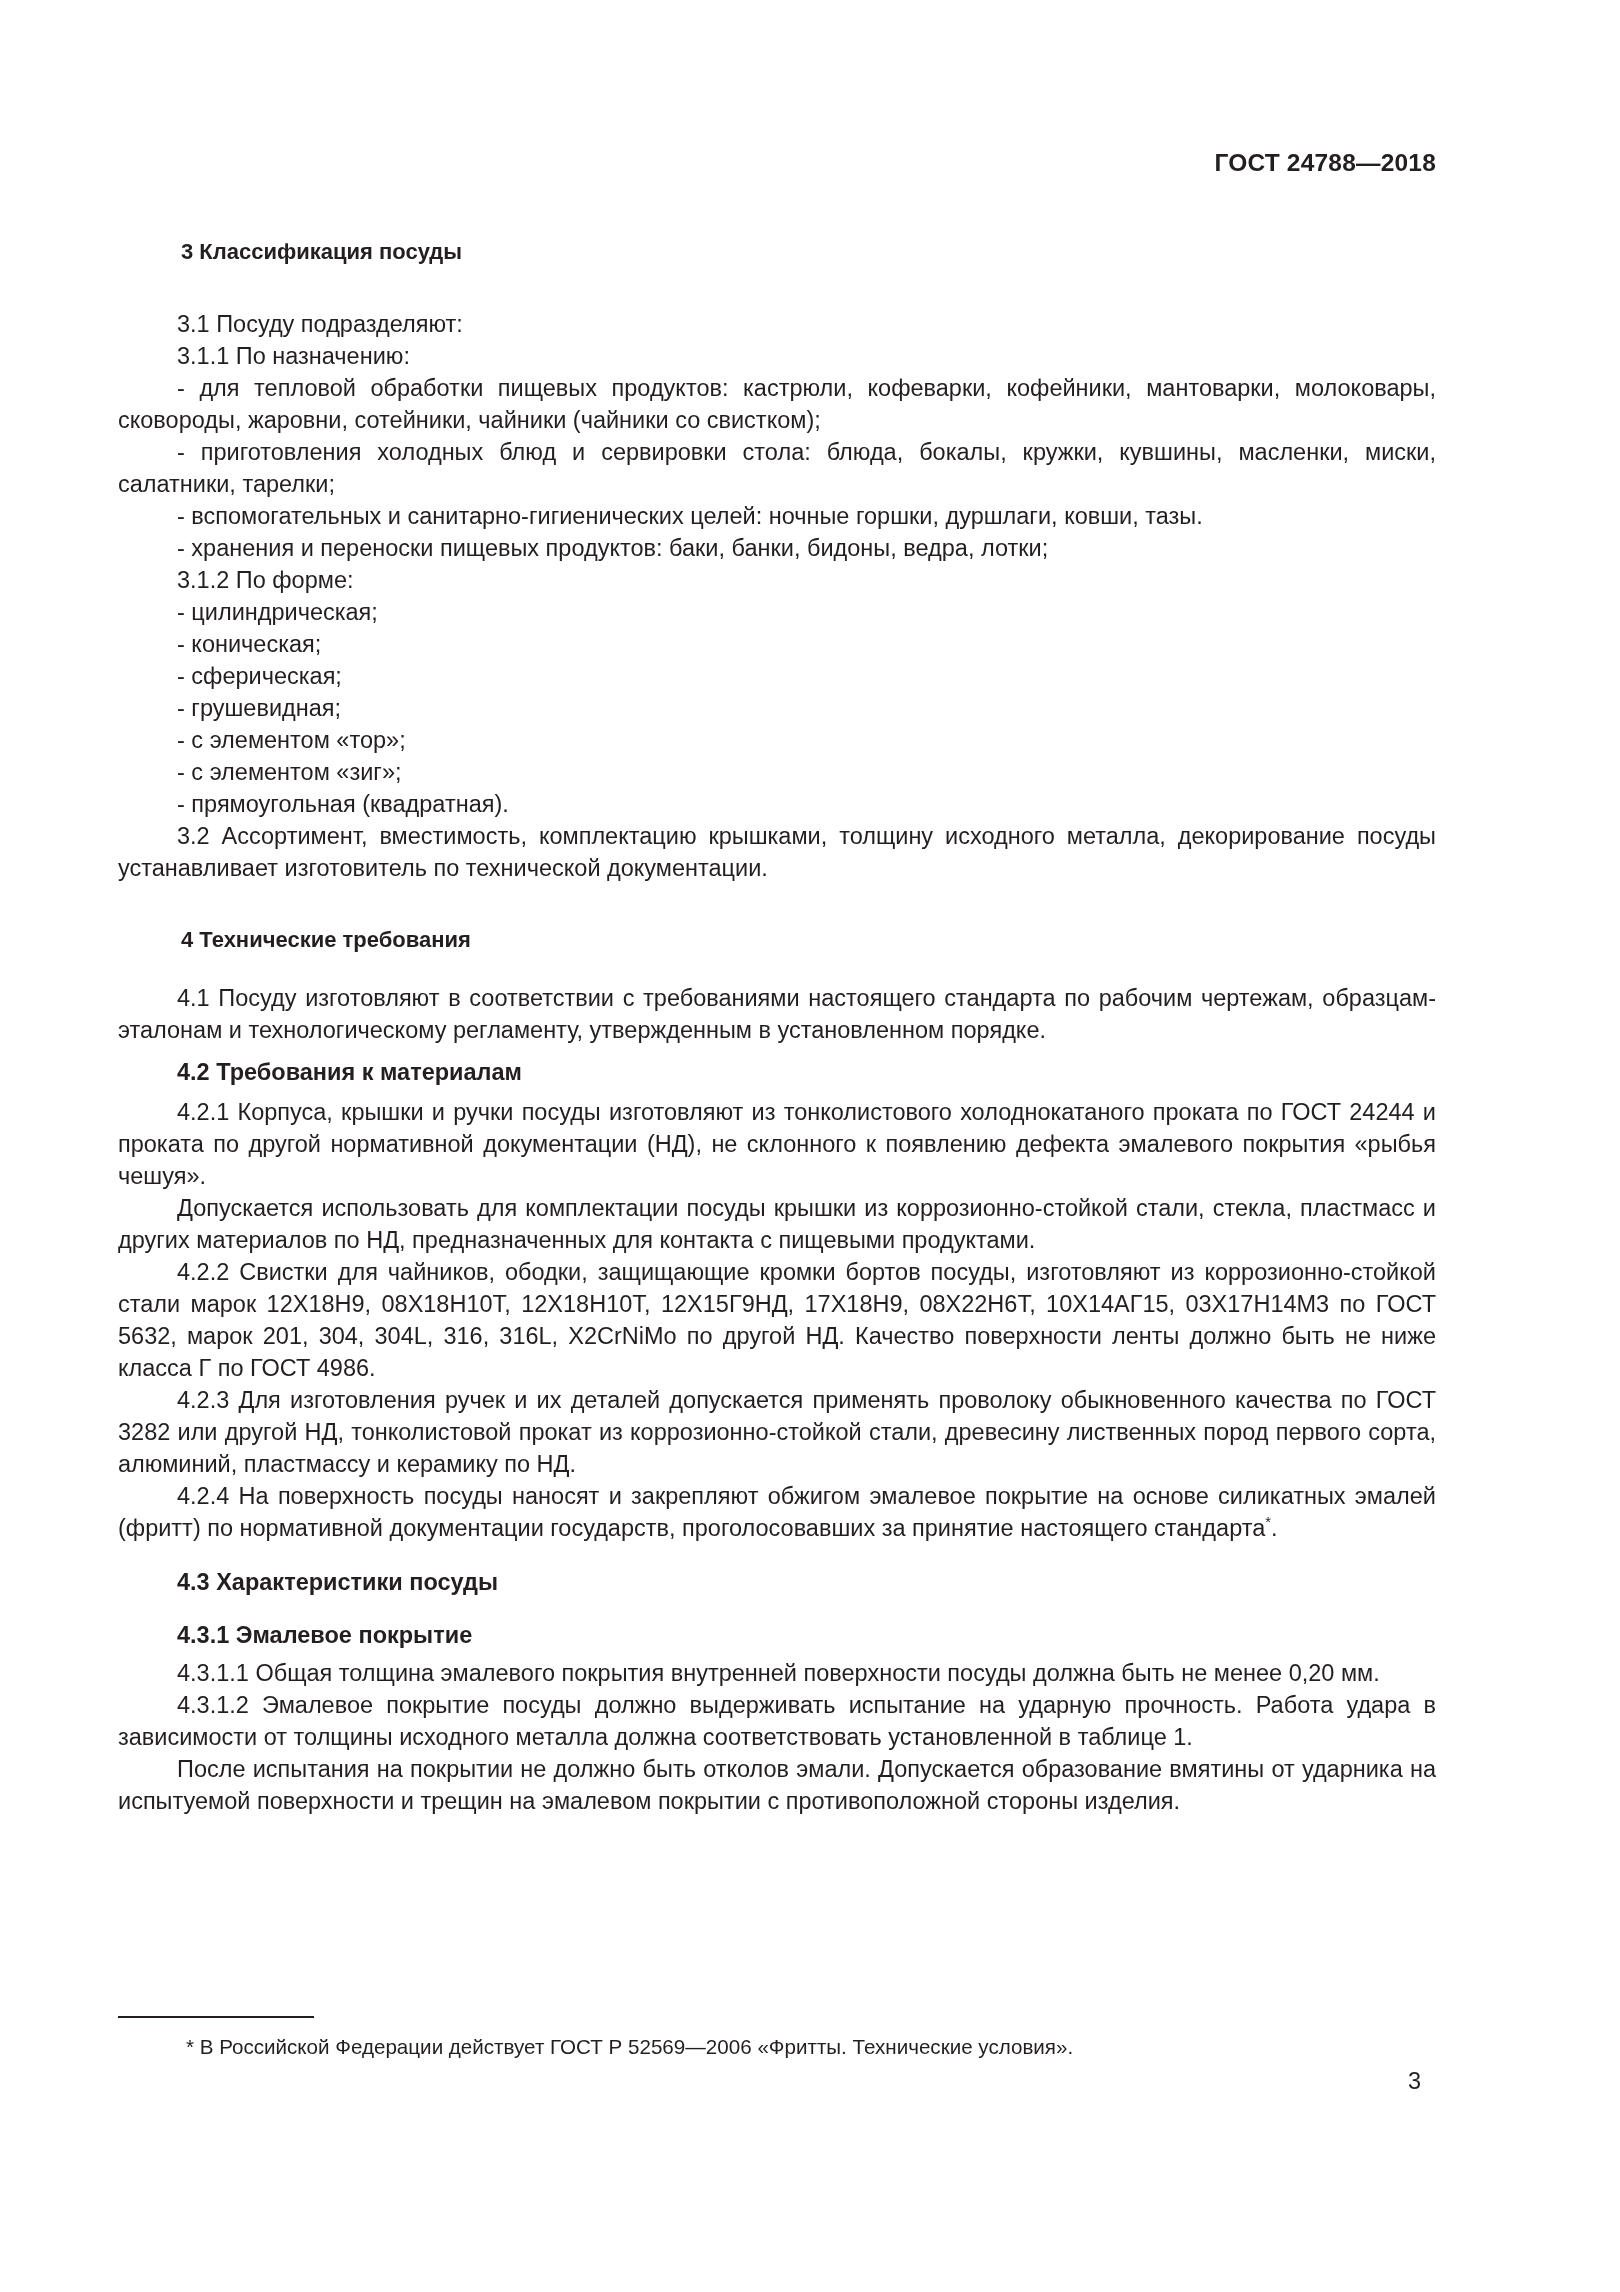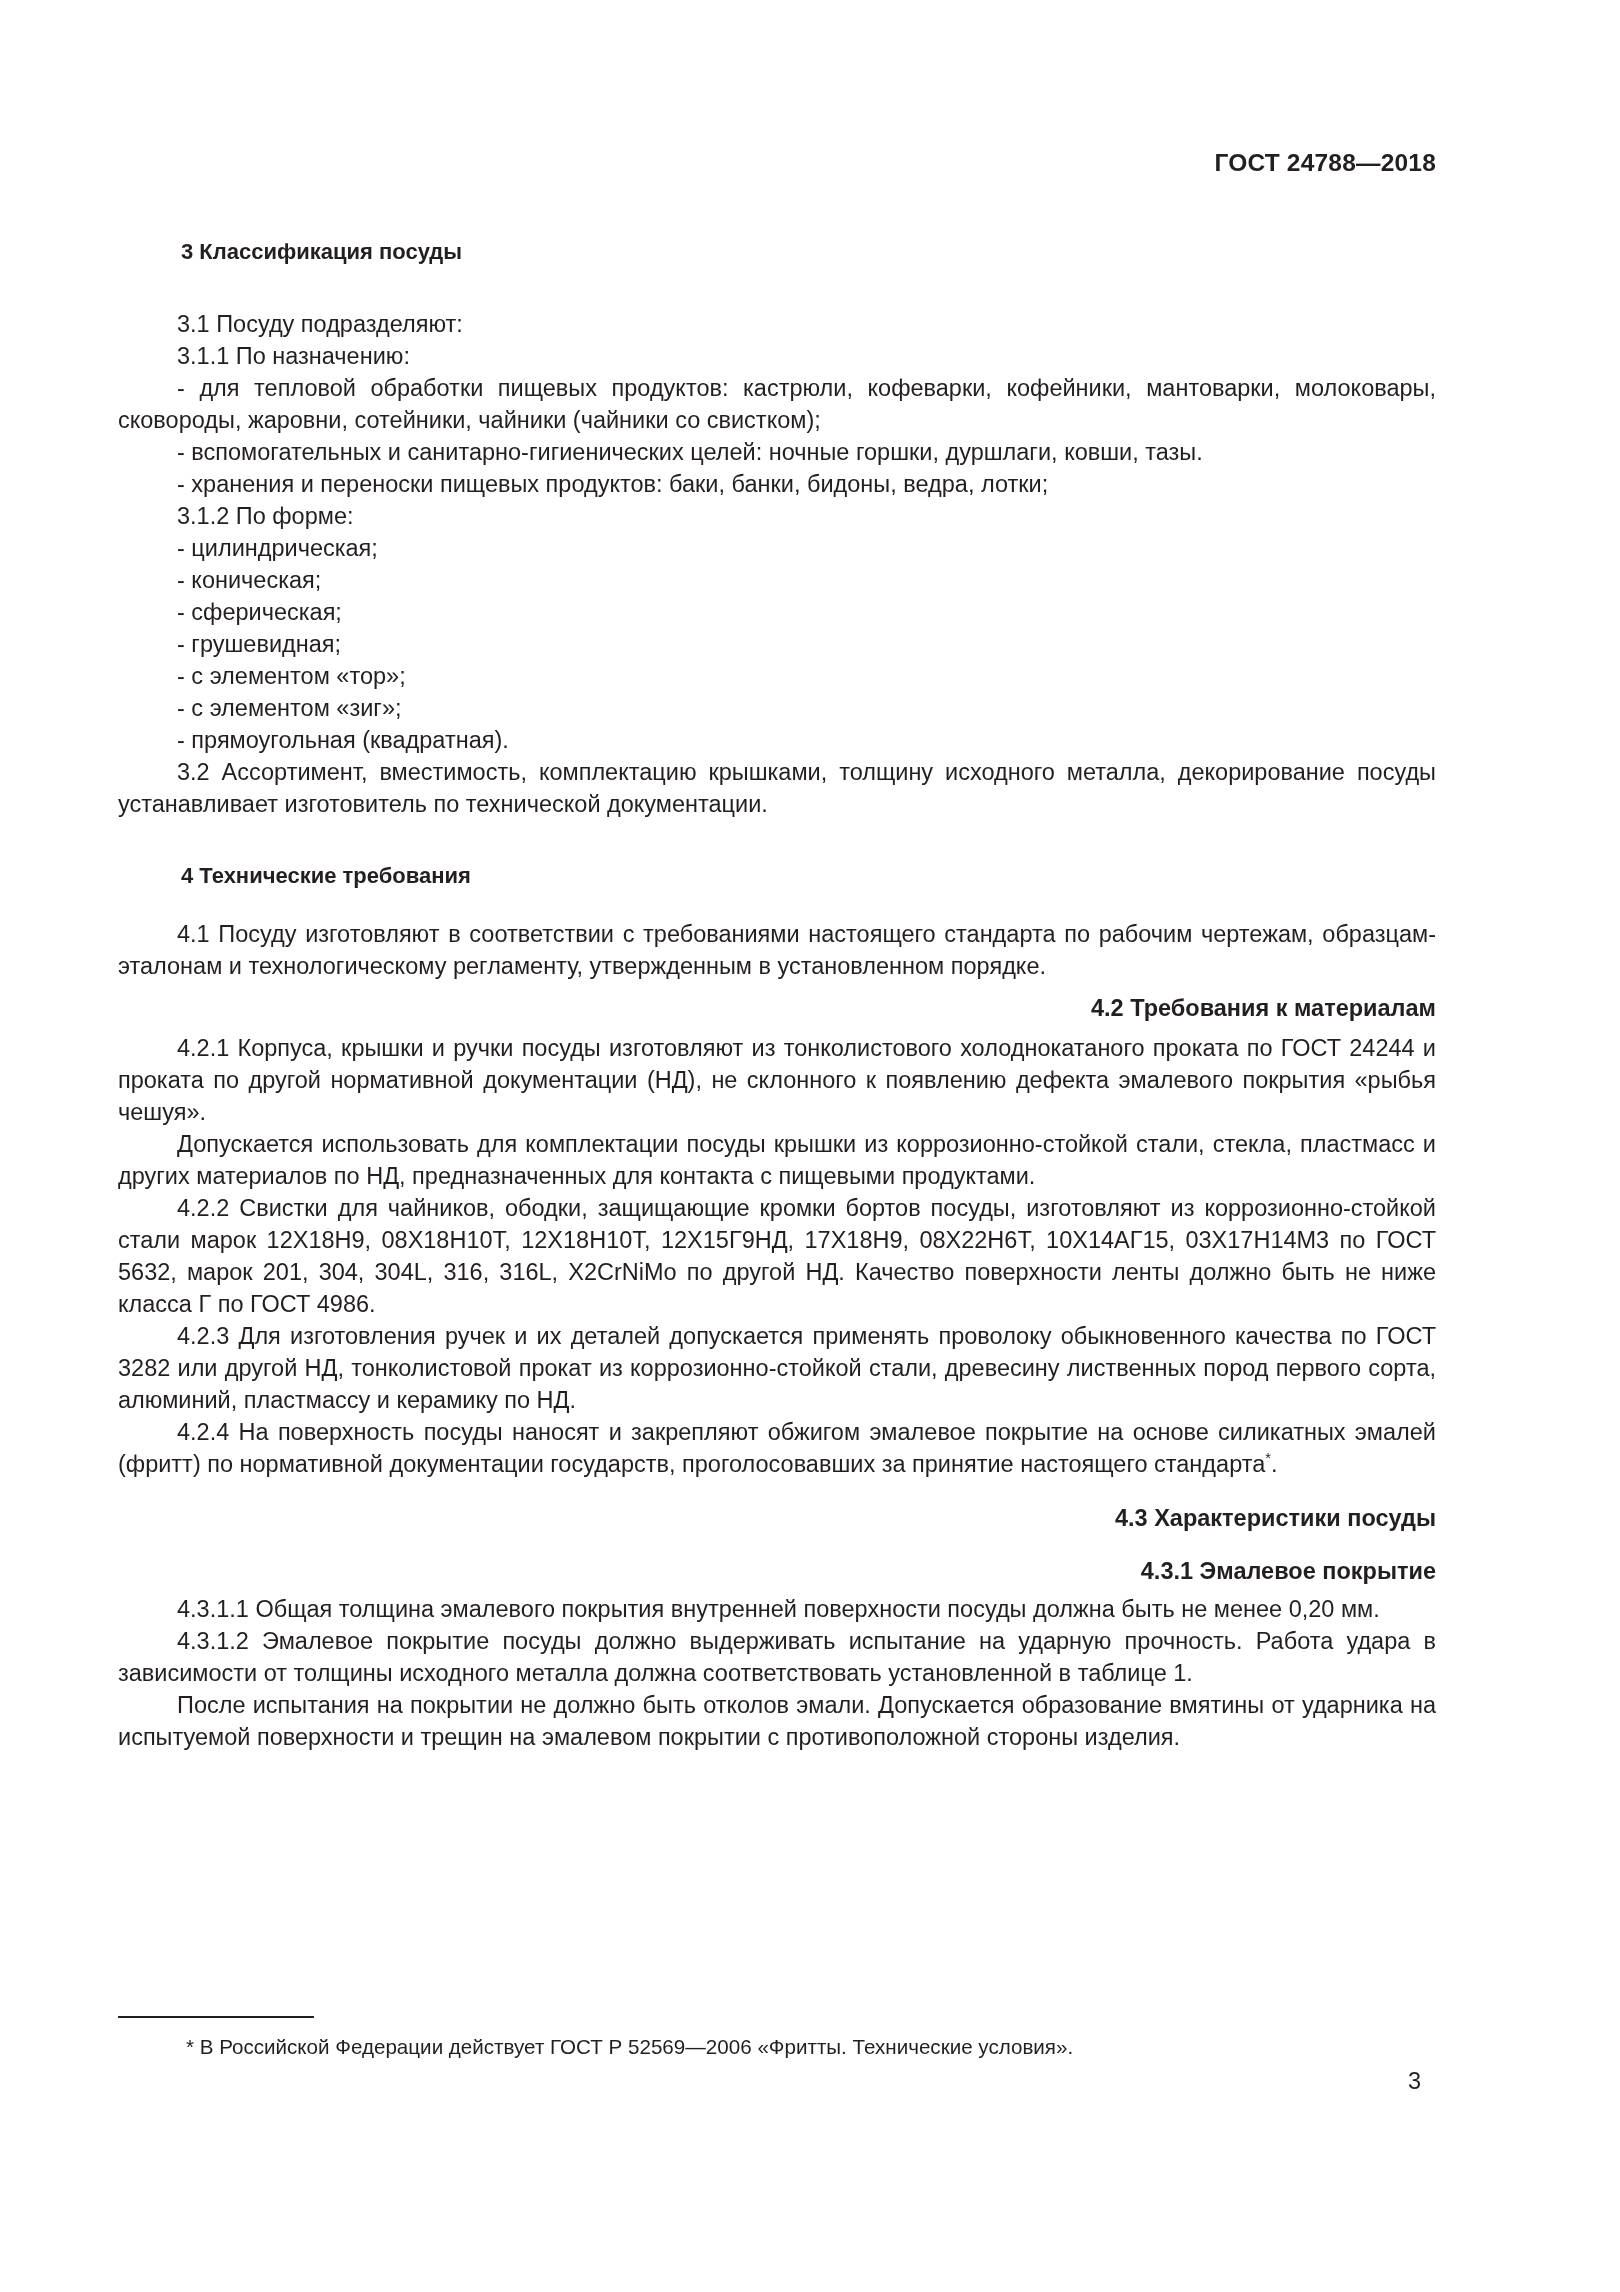--- a/index.html
+++ b/index.html
@@ -45,21 +45,20 @@
       margin: 4px;
       padding-left: 59px;
       height: 39px;
       line-height: 39px;
     }
     .h2 {
       font-size: 23.5px;
       font-weight: bold;
       padding-left: 59px;
       line-height: 32px;
-      text-align: right;
     }
     .p {
       text-indent: 59px;
       text-align: justify;
       margin: 0;
     }
     .sup {
       font-size: 14.7px;
       vertical-align: top;
       position: relative;
@@ -95,20 +94,21 @@
   <div class="doc-header">ГОСТ 24788—2018</div>
 
   <div class="content">
 
     <div style="height: 11.8px;"></div>
     <div class="h1">3  Классификация посуды</div>
     <div style="height: 33px;"></div>
     <p class="p">3.1  Посуду подразделяют:</p>
     <p class="p">3.1.1  По назначению:</p>
     <p class="p">- для тепловой обработки пищевых продуктов: кастрюли, кофеварки, кофейники, мантоварки, молоковары, сковороды, жаровни, сотейники, чайники (чайники со свистком);</p>
+    <p class="p">- приготовления холодных блюд и сервировки стола: блюда, бокалы, кружки, кувшины, масленки, миски, салатники, тарелки;</p>
     <p class="p">- вспомогательных и санитарно-гигиенических целей: ночные горшки, дуршлаги, ковши, тазы.</p>
     <p class="p">- хранения и переноски пищевых продуктов: баки, банки, бидоны, ведра, лотки;</p>
     <p class="p">3.1.2 По форме:</p>
     <p class="p">- цилиндрическая;</p>
     <p class="p">- коническая;</p>
     <p class="p">- сферическая;</p>
     <p class="p">- грушевидная;</p>
     <p class="p">- с элементом «тор»;</p>
     <p class="p">- с элементом «зиг»;</p>
     <p class="p">- прямоугольная (квадратная).</p>

